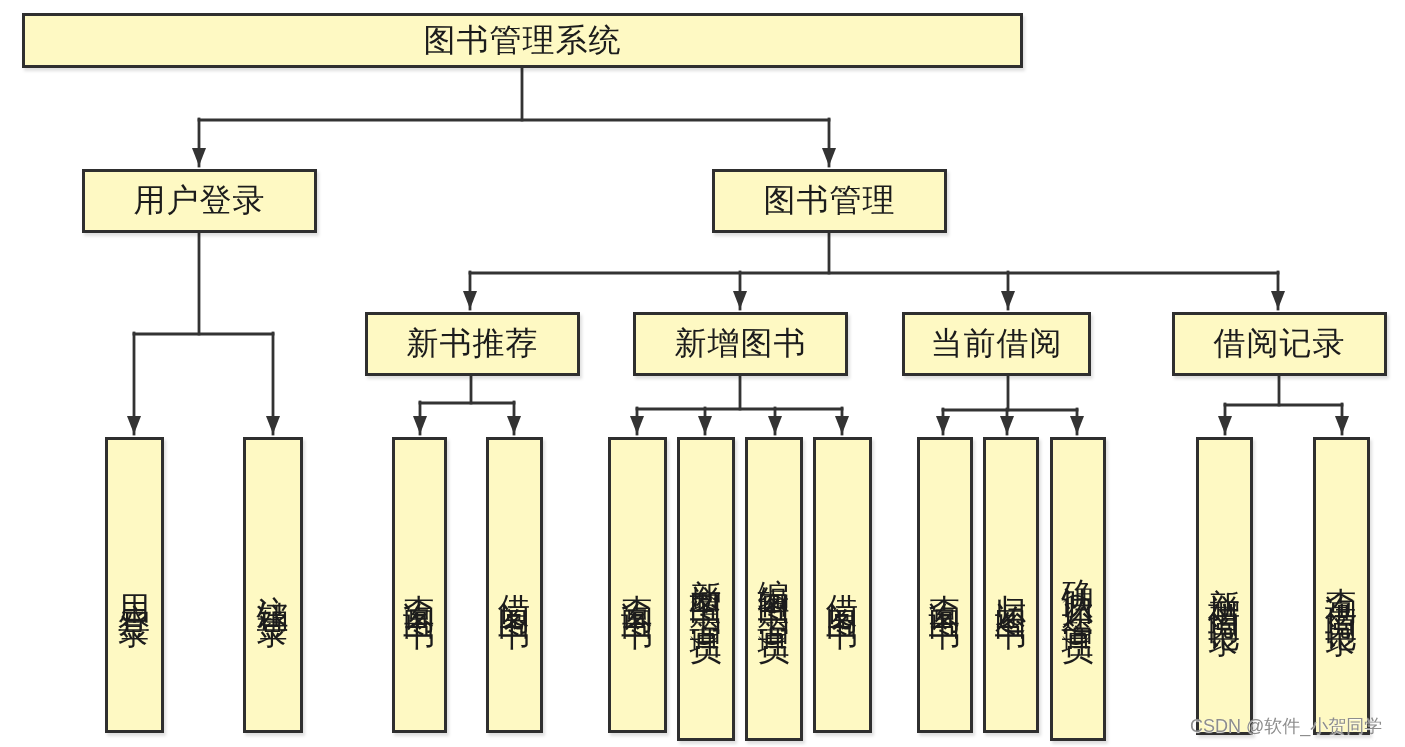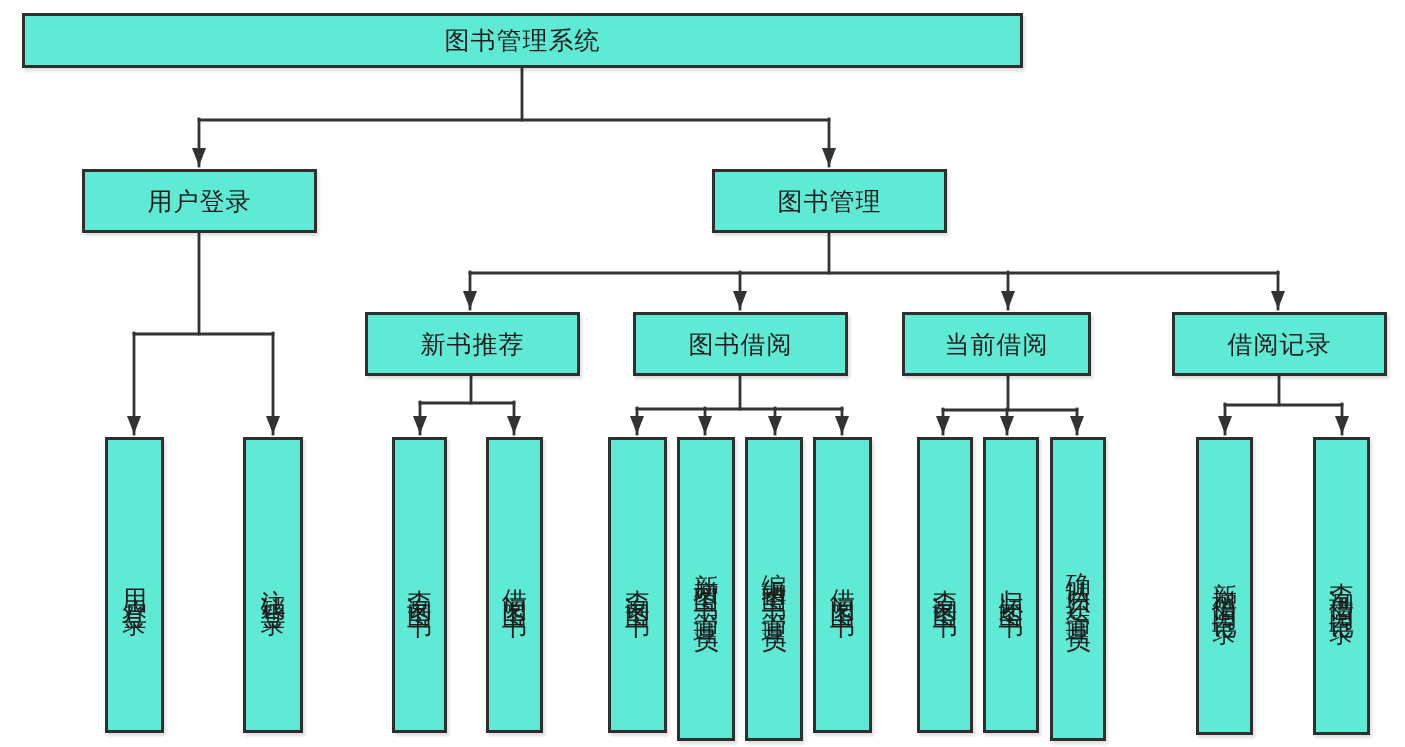--- a/index.html
+++ b/index.html
@@ -15,27 +15,27 @@
     width: 1405px;
     height: 747px;
     background: var(--bg);
     font-family: "Liberation Sans", sans-serif;
     overflow: hidden;
   }
   .connectors { position: absolute; left: 0; top: 0; }
   .box {
     position: absolute;
     box-sizing: border-box;
-    background: #5eead4;
+    background: #fef9c3;
     border: 3px solid var(--border);
     display: flex;
     align-items: center;
     justify-content: center;
     color: var(--text);
-    font-size: 25px;
+    font-size: 32px;
     letter-spacing: 1px;
     box-shadow: 2px 3px 3px rgba(0,0,0,0.13);
   }
   .box .lbl { white-space: nowrap; }
   .vbox .lbl {
     writing-mode: vertical-rl;
     text-orientation: mixed;
     letter-spacing: 8px;
     line-height: 1;
     white-space: nowrap;
@@ -113,21 +113,21 @@
     <span class="lbl">用户登录</span>
   </div>
   <div class="box" style="left:365px; top:312px; width:215px; height:64px;">
     <span class="lbl">新书推荐</span>
   </div>
 
   <div class="box" style="left:712px; top:169px; width:235px; height:64px;">
     <span class="lbl">图书管理</span>
   </div>
   <div class="box" style="left:633px; top:312px; width:215px; height:64px;">
-    <span class="lbl">图书借阅</span>
+    <span class="lbl">新增图书</span>
   </div>
   <div class="box" style="left:902px; top:312px; width:189px; height:64px;">
     <span class="lbl">当前借阅</span>
   </div>
   <div class="box" style="left:1172px; top:312px; width:215px; height:64px;">
     <span class="lbl">借阅记录</span>
   </div>
 
   <div class="box vbox" style="left:105px; top:437px; width:59px; height:296px;">
     <span class="lbl">用户登录</span>
@@ -166,14 +166,15 @@
     <span class="lbl">确认归还（管理员）</span>
   </div>
 
   <div class="box vbox" style="left:1196px; top:437px; width:57px; height:298px;">
     <span class="lbl">新增借阅记录</span>
   </div>
   <div class="box vbox" style="left:1313px; top:437px; width:57px; height:298px;">
     <span class="lbl">查询借阅记录</span>
   </div>
 
+  <div class="watermark">CSDN @软件_小贺同学</div>
 
 </div>
 
 </body></html>

